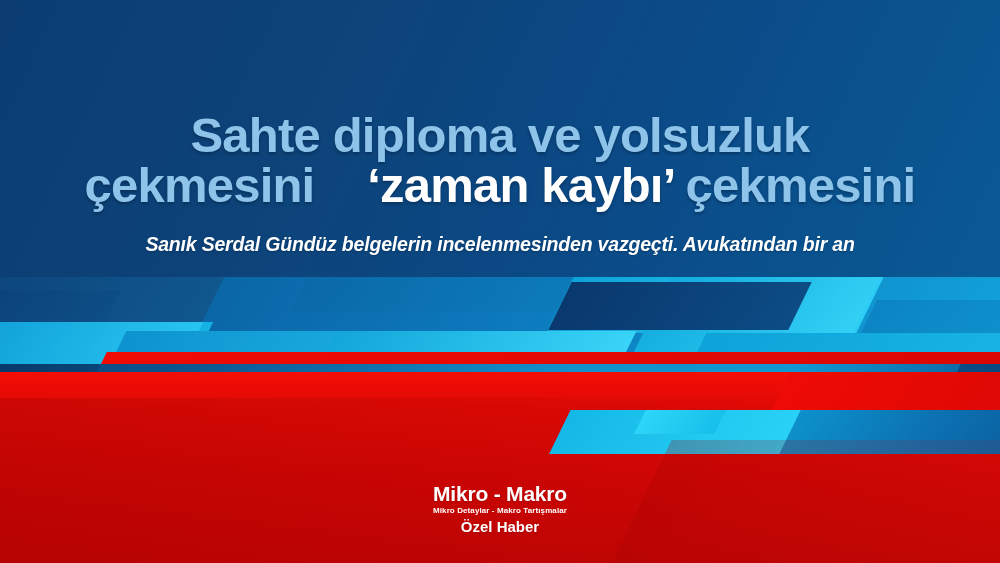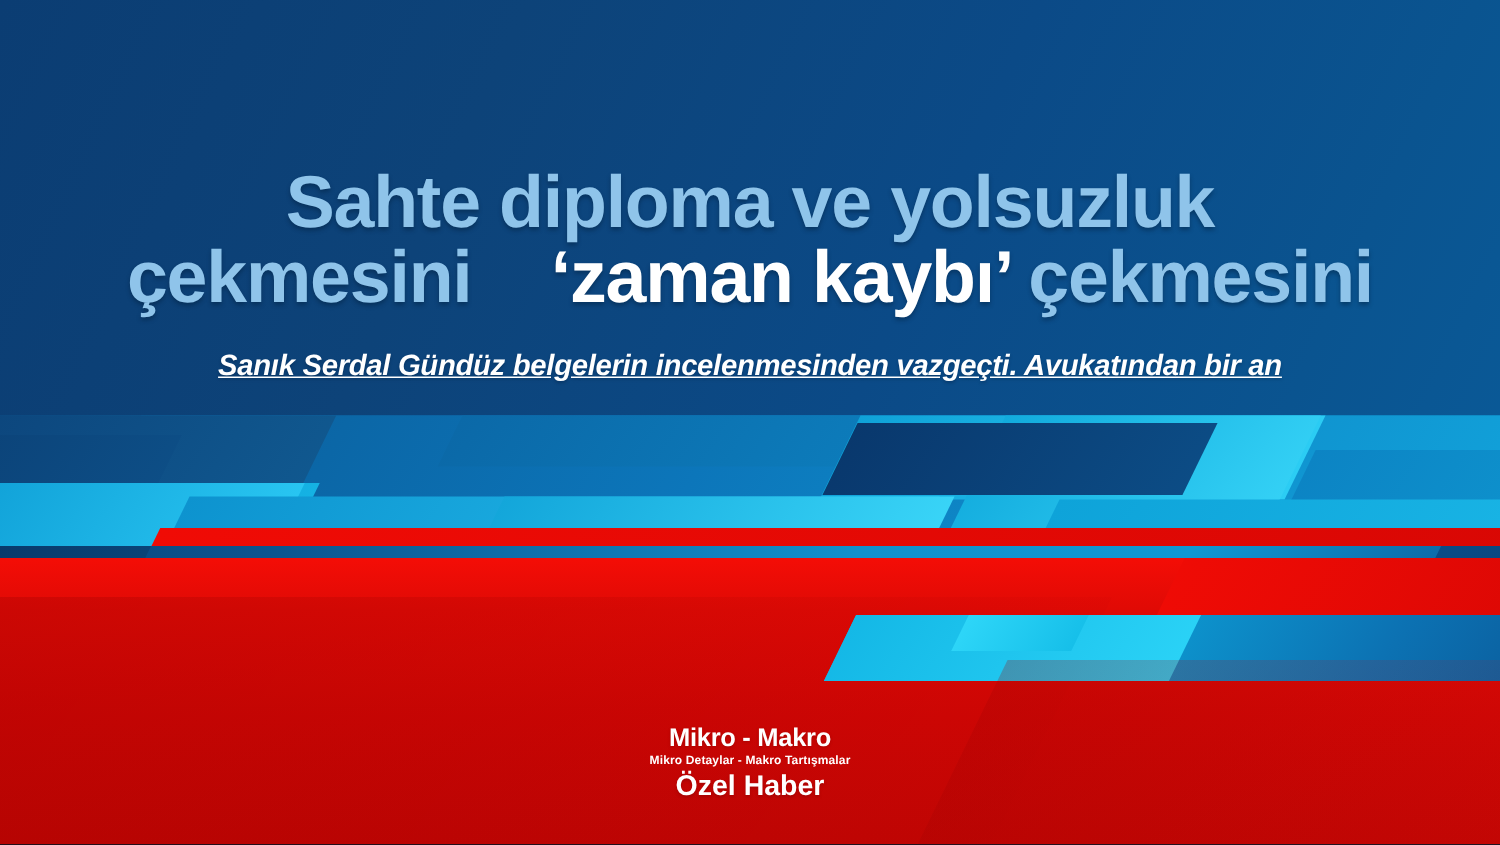--- a/index.html
+++ b/index.html
@@ -101,37 +101,36 @@
     position:absolute;left:0;right:0;top:212px;
     text-align:center;
     color:#ffffff;
     font-size:19.5px;
     font-weight:700;
     font-style:italic;
     line-height:1.33;
     letter-spacing:-0.2px;
     text-shadow:0 1px 2px rgba(3,30,60,.35);
     padding:0 40px;
-    text-decoration:underline;
   }
   .subhead .ln{display:block;}
 
   .brand{
     position:absolute;left:0;right:0;top:483px;
     text-align:center;color:#fff;
   }
   .brand-name{
-    font-size:17px;font-weight:700;letter-spacing:-0.2px;line-height:1.05;
+    font-size:21px;font-weight:700;letter-spacing:-0.2px;line-height:1.05;
     text-shadow:0 1px 2px rgba(110,0,0,.35);
   }
   .brand-tag{
     font-size:8px;font-weight:700;letter-spacing:.1px;margin-top:2px;line-height:1.1;
   }
   .brand-kicker{
-    font-size:19px;font-weight:700;margin-top:2px;line-height:1.15;
+    font-size:15px;font-weight:700;margin-top:2px;line-height:1.15;
     text-shadow:0 1px 2px rgba(110,0,0,.35);
   }
 </style>
 </head>
 <body>
 
 <div id="stage">
 
   <div class="art">
     <div class="shape midfield"></div>

